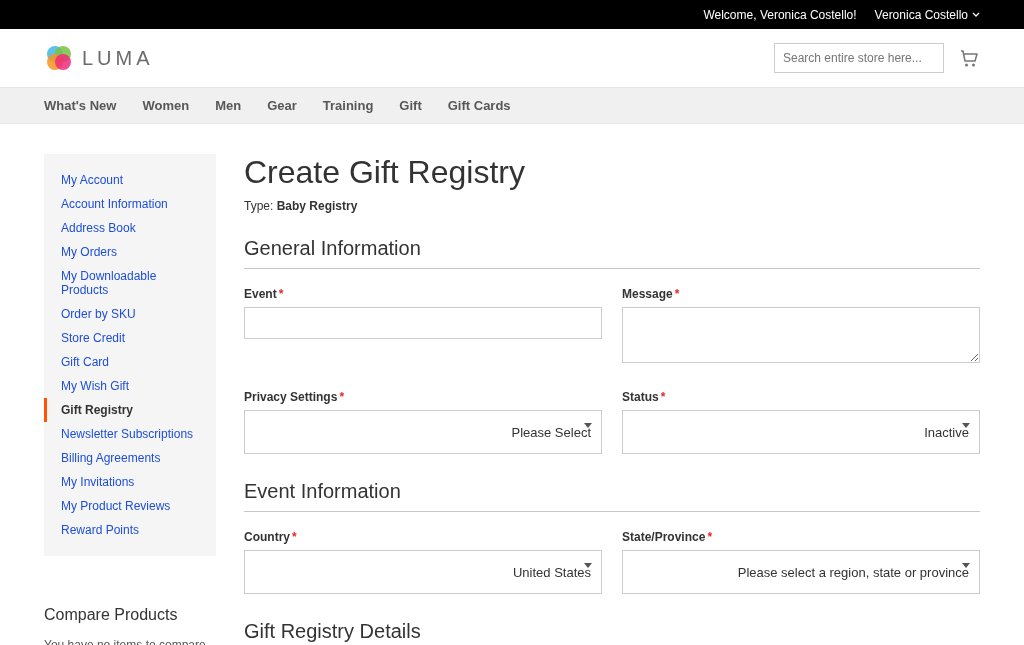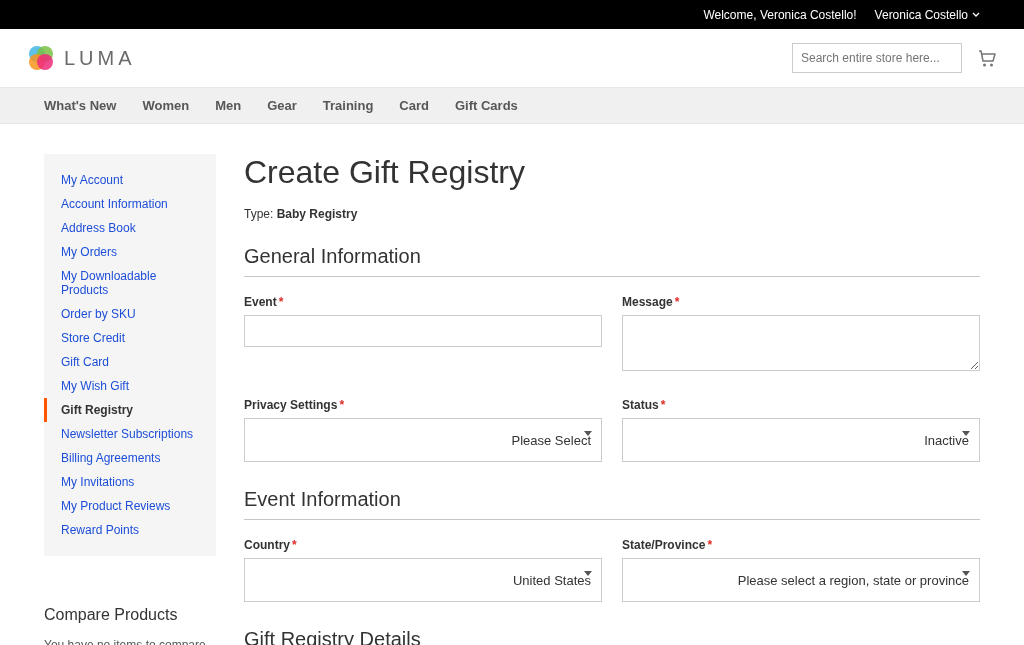--- a/index.html
+++ b/index.html
@@ -2,21 +2,21 @@
 <html><head>
 <meta charset="utf-8">
 <style>
   * { box-sizing: border-box; margin: 0; padding: 0; }
   body { font-family: 'Helvetica Neue', Helvetica, Arial, sans-serif; font-size: 13px; color: #333; background: #fff; }
   
   .top-bar { background: #000000; height: 29px; display: flex; justify-content: flex-end; align-items: center; padding: 0 44px; gap: 18px; }
   .top-bar span { color: #fff; font-size: 12px; }
   .top-bar .account-link { display: inline-flex; align-items: center; gap: 4px; cursor: pointer; }
   
-  .header { background: #fff; padding: 14px 26px; display: flex; align-items: center; justify-content: space-between; }
+  .header { background: #fff; padding: 14px 44px; display: flex; align-items: center; justify-content: space-between; }
   .logo { display: flex; align-items: center; gap: 8px; }
   .logo-mark { width: 30px; height: 30px; position: relative; }
   .logo-text { font-size: 20px; font-weight: 400; letter-spacing: 4px; color: #6b6b6b; }
   .header-right { display: flex; align-items: center; gap: 14px; }
   .search-box { border: 1px solid #ccc; height: 30px; width: 170px; display: flex; align-items: center; padding: 0 8px; }
   .search-box input { border: none; outline: none; flex: 1; font-size: 12px; color: #999; }
   .cart-icon { width: 22px; height: 22px; }
   
   .nav-bar { background: #f0f0f0; border-top: 1px solid #e8e8e8; border-bottom: 1px solid #e8e8e8; padding: 0 44px; }
   .nav-bar ul { list-style: none; display: flex; gap: 26px; }
@@ -25,21 +25,21 @@
   .page-wrap { display: flex; padding: 30px 44px; gap: 28px; align-items: flex-start; }
   
   .sidebar { width: 172px; flex-shrink: 0; }
   .sidebar-nav { background: #f5f5f5; padding: 14px 0; margin-bottom: 50px; }
   .sidebar-nav .item { padding: 5px 14px; font-size: 12px; color: #1d4ed8; cursor: pointer; border-left: 3px solid transparent; }
   .sidebar-nav .item.active { border-left-color: #ff5501; font-weight: 600; color: #333; }
   .compare-block h3 { font-size: 16px; font-weight: 300; color: #333; margin-bottom: 14px; }
   .compare-block p { font-size: 12px; color: #575757; }
   
   .main { flex: 1; }
-  .page-title { font-size: 32px; font-weight: 300; color: #333; margin-bottom: 16px; }
+  .page-title { font-size: 32px; font-weight: 300; color: #333; margin-bottom: 8px; }
   .type-line { font-size: 12px; margin-bottom: 24px; }
   .type-line .label { color: #333; }
   .type-line .value { font-weight: 700; text-align: center; }
   
   .section-title { font-size: 20px; font-weight: 300; color: #333; padding-bottom: 8px; border-bottom: 1px solid #c6c6c6; margin-bottom: 18px; }
   
   .form-row { display: flex; gap: 20px; margin-bottom: 24px; }
   .form-col { flex: 1; }
   .field-label { font-size: 12px; font-weight: 600; color: #333; display: block; margin-bottom: 6px; }
   .field-label .req { color: #e02b27; margin-left: 2px; }
@@ -98,21 +98,21 @@
   </div>
 </div>
 
 <nav class="nav-bar">
   <ul>
     <li>What's New</li>
     <li>Women</li>
     <li>Men</li>
     <li>Gear</li>
     <li>Training</li>
-    <li>Card</li>
+    <li>Gift</li>
     <li>Gift Cards</li>
   </ul>
 </nav>
 
 <div class="page-wrap">
   <aside class="sidebar">
     <div class="sidebar-nav" id="sidebar-nav">
         <div class="item">My Account</div>
         <div class="item">Account Information</div>
         <div class="item">Address Book</div>

